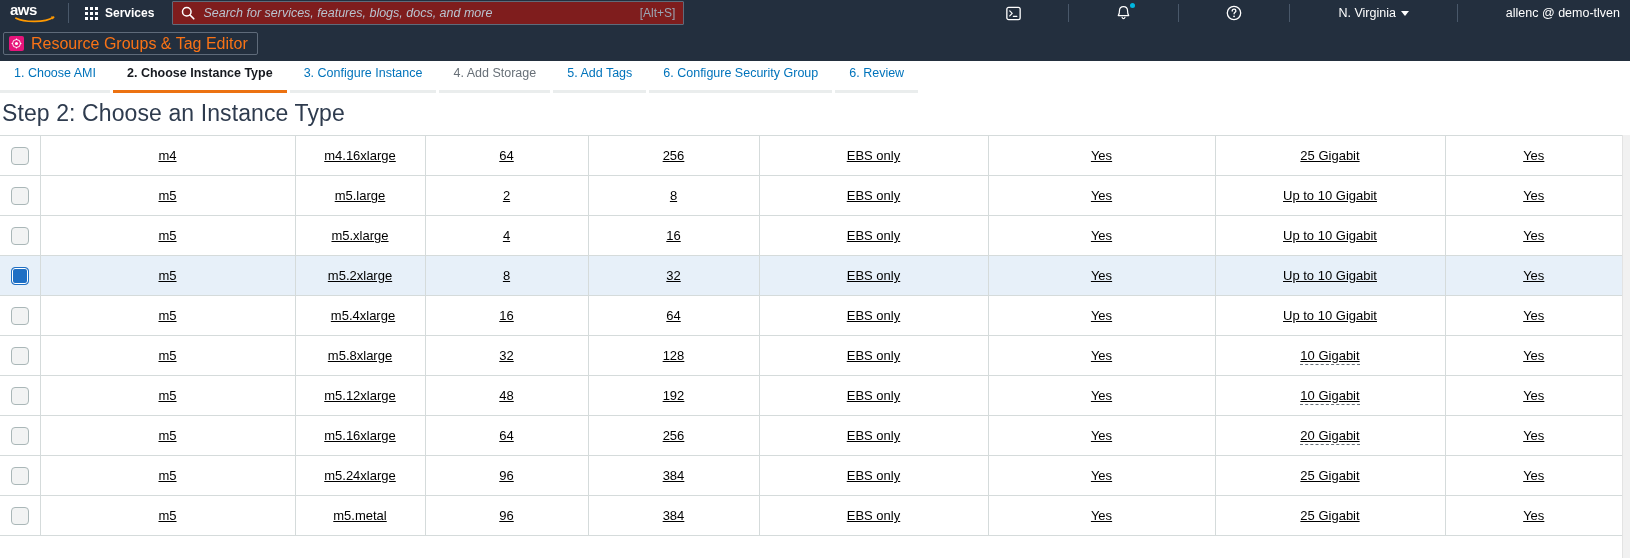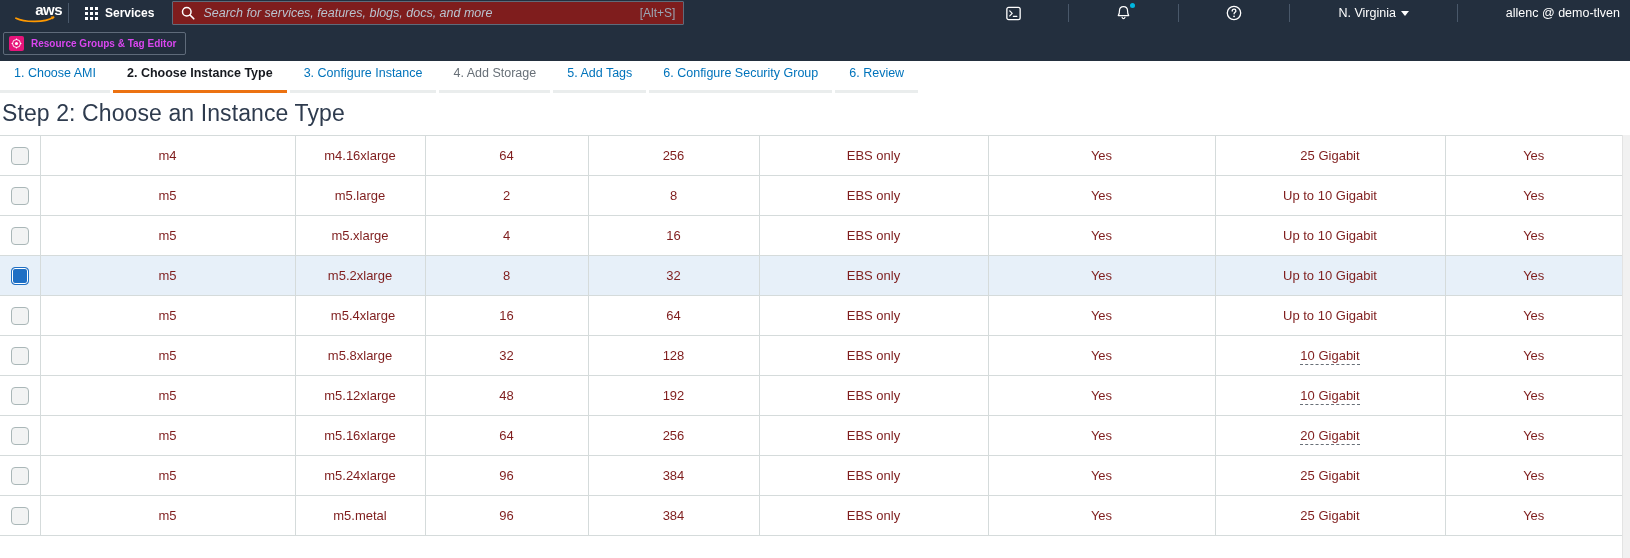--- a/index.html
+++ b/index.html
@@ -15,21 +15,21 @@
     position: absolute; left: 0; top: 0;
     width: 1630px; height: 26px;
     background: #232f3e;
     display: flex; align-items: center;
     color: #ffffff;
   }
   .aws-logo {
     width: 52px; height: 26px;
     margin-left: 10px;
     position: relative;
-    display: flex; align-items: flex-start; justify-content: flex-end;
+    display: flex; align-items: flex-start; justify-content: flex-start;
   }
   .aws-logo .wordmark {
     font-size: 15px; font-weight: bold; letter-spacing: -0.5px;
     color: #ffffff; line-height: 15px; margin-top: 2px;
     font-family: "Liberation Sans", sans-serif;
   }
   .aws-logo .swoosh {
     position: absolute; left: 5px; bottom: 3px;
     width: 40px; height: 7px;
   }
@@ -113,21 +113,21 @@
     border: 1px solid #5f6b7a;
     border-radius: 2px;
     cursor: pointer;
   }
   .fav-icon {
     width: 15px; height: 15px; border-radius: 2px;
     background: #e7157b;
     display: flex; align-items: center; justify-content: center;
     flex: 0 0 15px;
   }
-  .fav-label { font-size: 10px; color: #d946ef; font-weight: bold; white-space: nowrap; }
+  .fav-label { font-size: 16px; color: #f97316; font-weight: normal; white-space: nowrap; }
 
   
   .wizard {
     position: absolute; left: 0; top: 61px;
     width: 1630px; height: 32px;
     display: flex; align-items: stretch;
     background: #ffffff;
   }
   .wstep {
     display: flex; align-items: flex-start; justify-content: center;
@@ -157,21 +157,22 @@
     position: absolute; left: 0; top: 135px;
     width: 1630px; height: 423px;
     background: #ffffff;
     overflow: hidden;
   }
   table.itbl {
     width: 1622px;
     border-collapse: collapse;
     table-layout: fixed;
     font-size: 13px;
-    color: #7f1d1d;
+    color: #000000;
+    text-decoration: underline;
   }
   table.itbl tr { height: 40px; }
   table.itbl td {
     border-bottom: 1px solid #d5dbdb;
     border-right: 1px solid #d5dbdb;
     text-align: center;
     vertical-align: middle;
     padding: 0 4px;
     white-space: nowrap;
     overflow: hidden;

